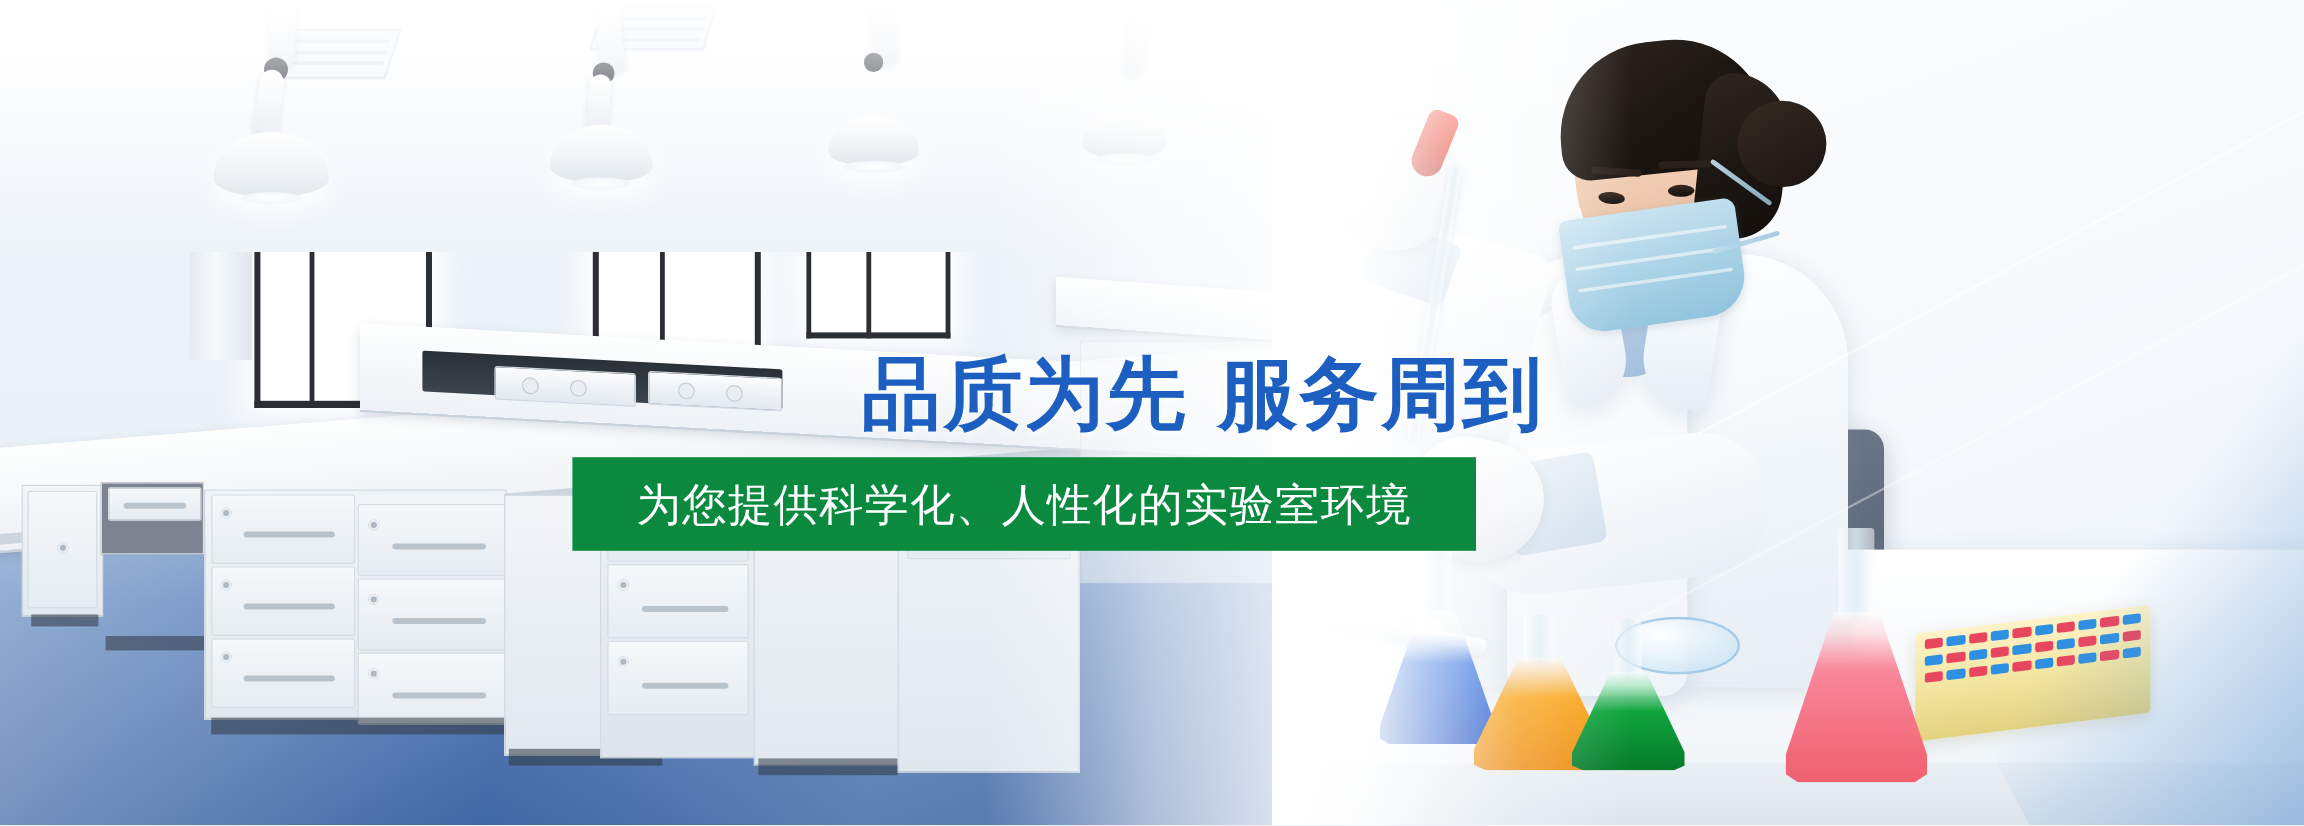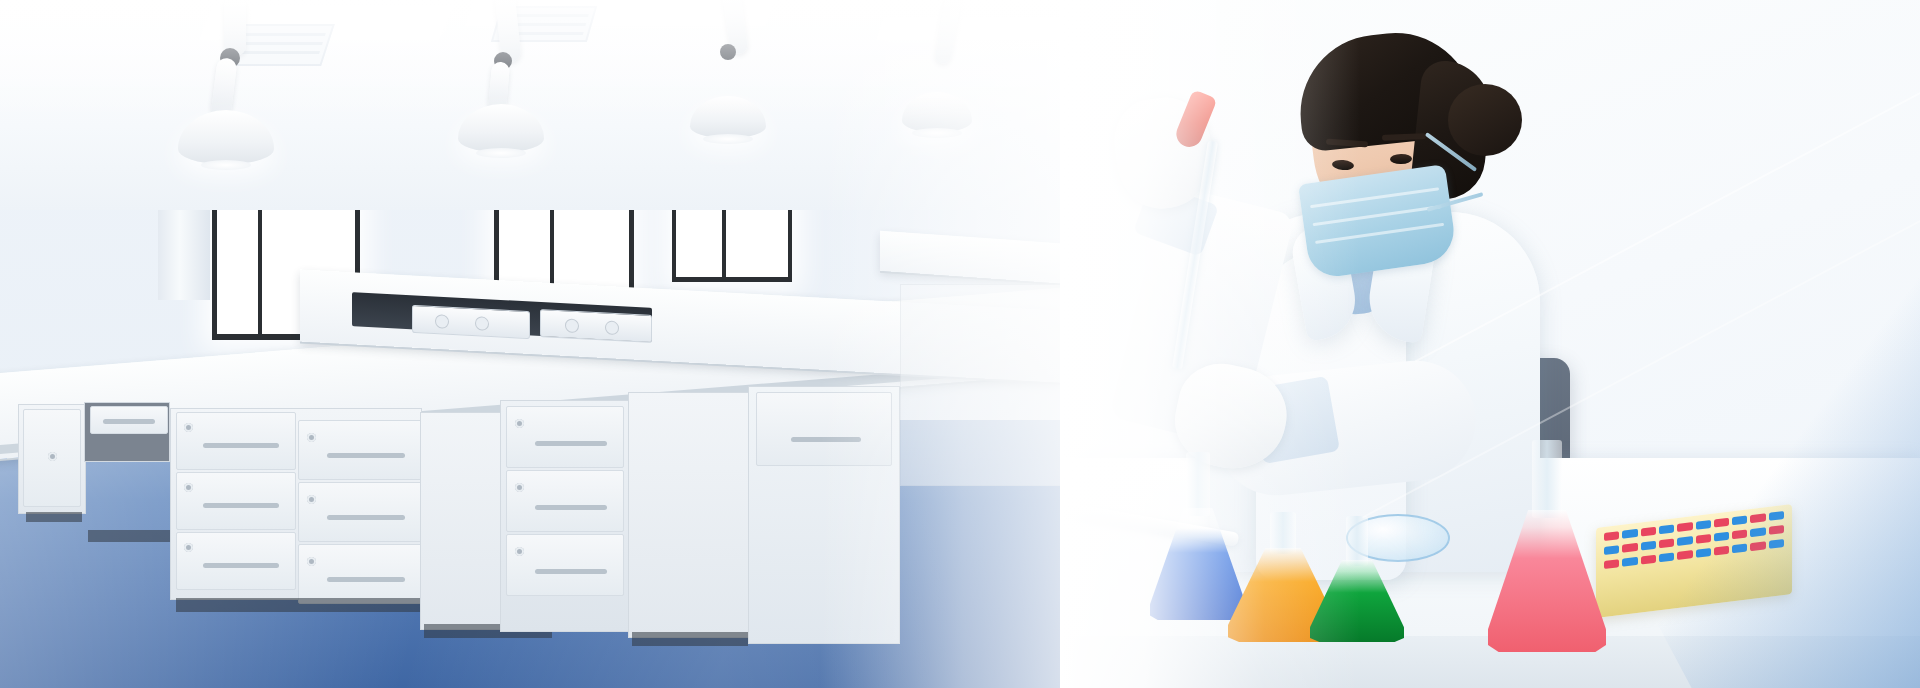--- a/index.html
+++ b/index.html
@@ -467,16 +467,20 @@
         <span style="background:#e8455f"></span>
           <span style="background:#2f8fe0"></span>
       </div>
     </div>
 
     <div class="right-fade"></div>
   </div>
 
   <div class="copy">
 
-
+    <div class="headline">品质为先 服务周到</div>
+
+    <div class="greenbar">
+      <span>为您提供科学化、人性化的实验室环境</span>
+    </div>
   </div>
 
 </div>
 
 </body></html>

